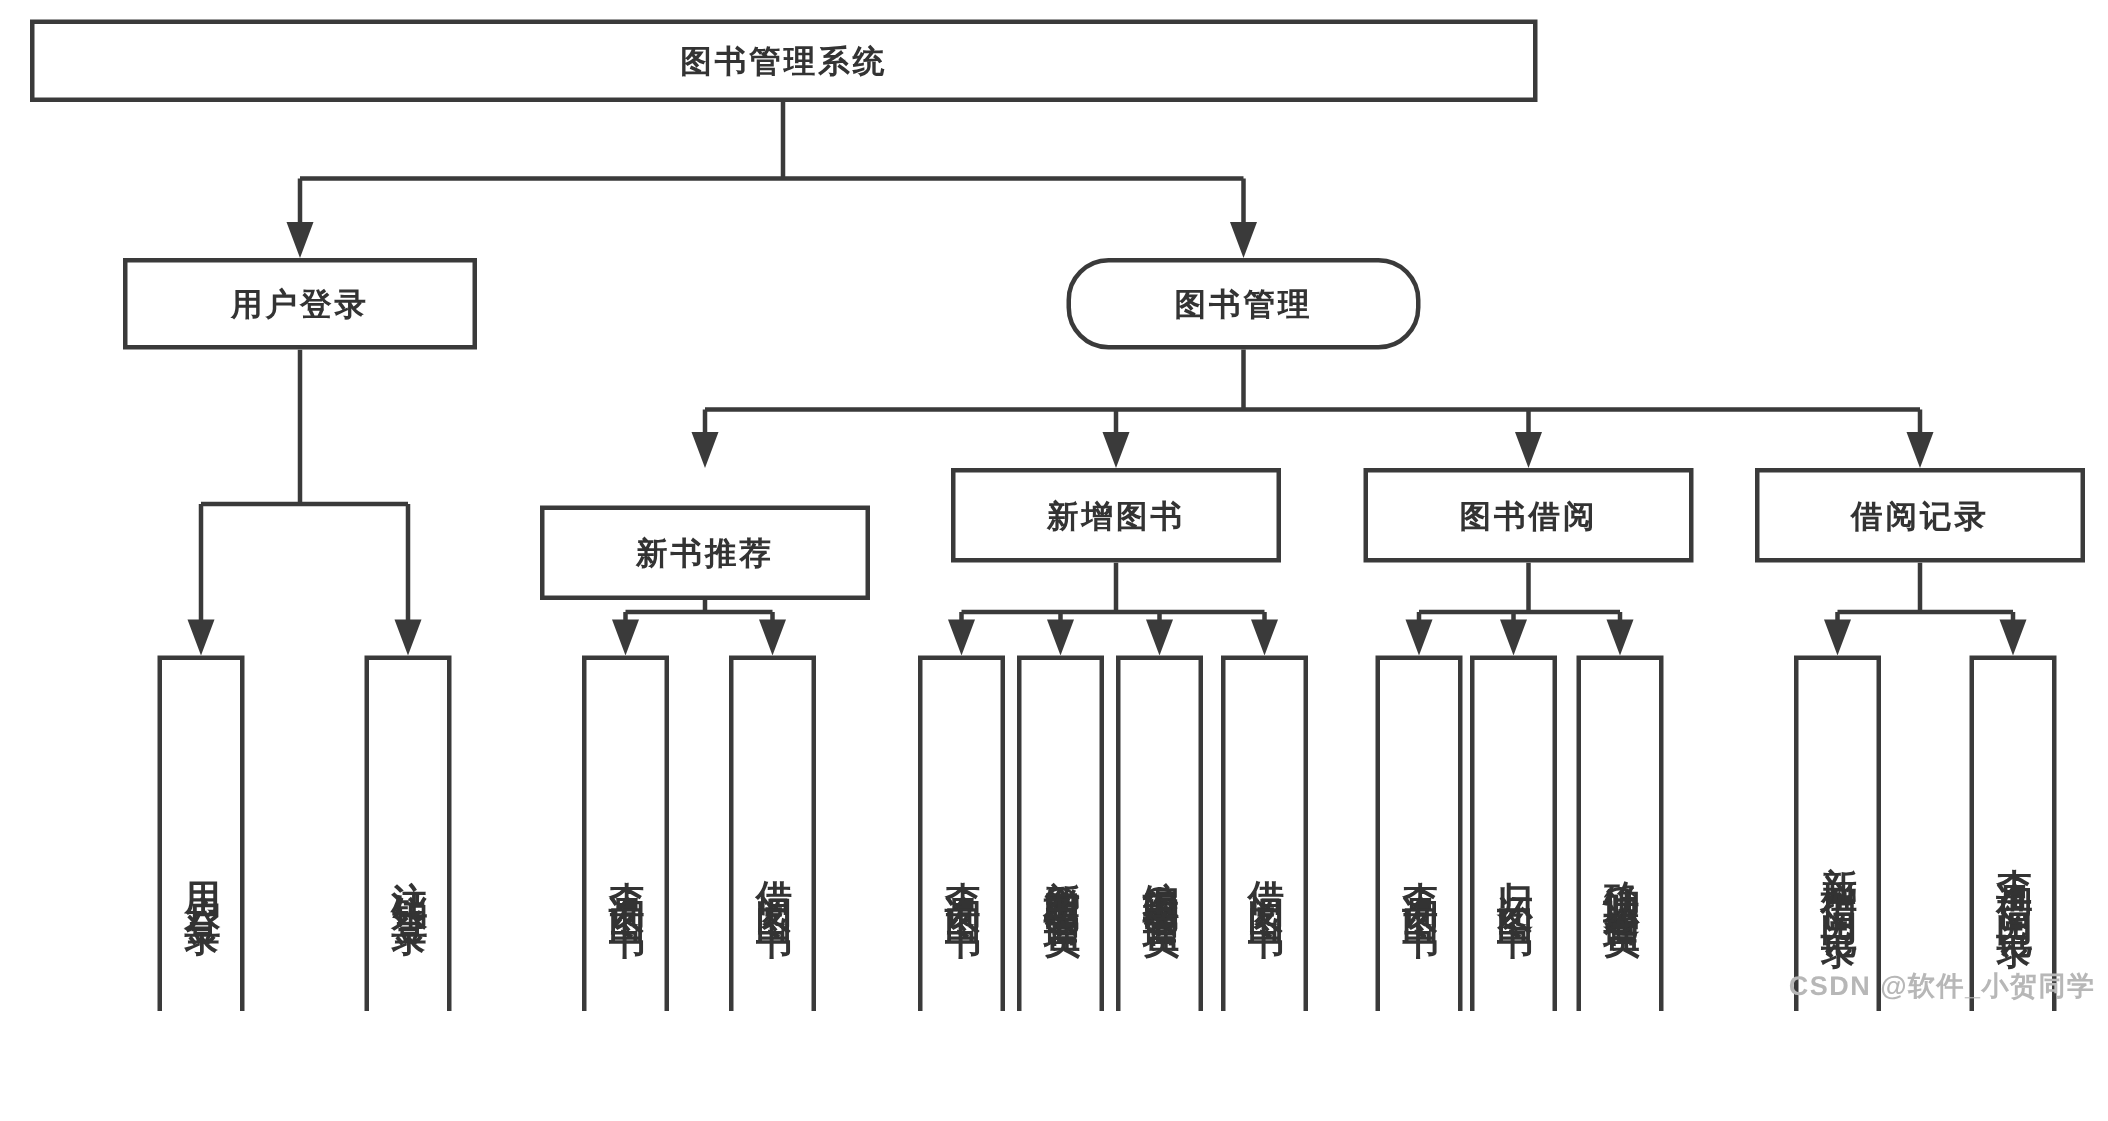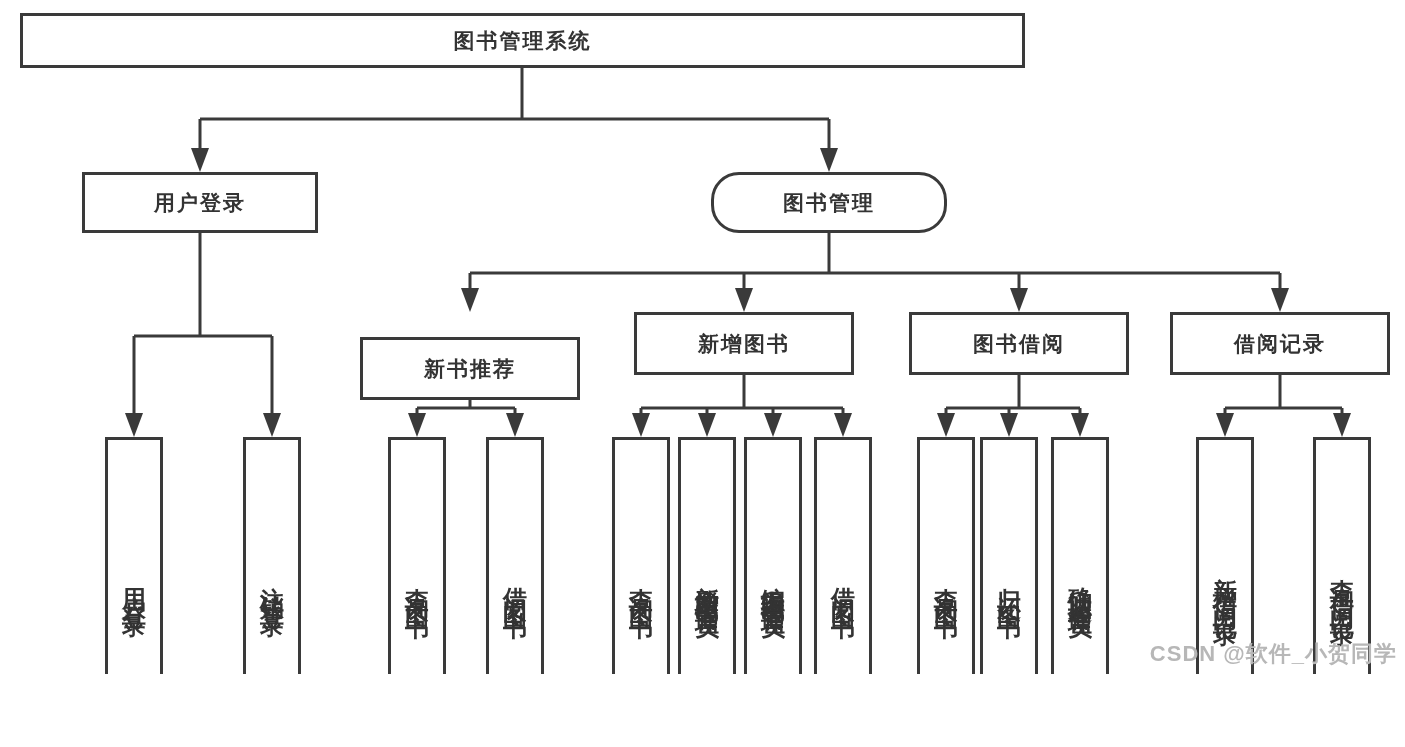--- a/index.html
+++ b/index.html
@@ -22,21 +22,21 @@
     color:var(--text,#333333);
   }
   .h{font-size:21px;letter-spacing:2px;white-space:nowrap;}
   .v{
     writing-mode:vertical-rl;text-orientation:mixed;
     font-size:24px;letter-spacing:9px;line-height:1;
   }
   .v.long{letter-spacing:4px;}
   .watermark{
     position:absolute;right:8px;bottom:5px;
-    font-size:22px;letter-spacing:1px;
+    font-size:18px;letter-spacing:1px;
     color:var(--watermark,#b7b7b7);
     white-space:nowrap;z-index:5;margin-left:27px;
   }
 </style>
 </head>
 <body>
 
 <div class="stage">
 
   <svg class="wires" width="1405" height="747" viewBox="0 0 1405 747">

